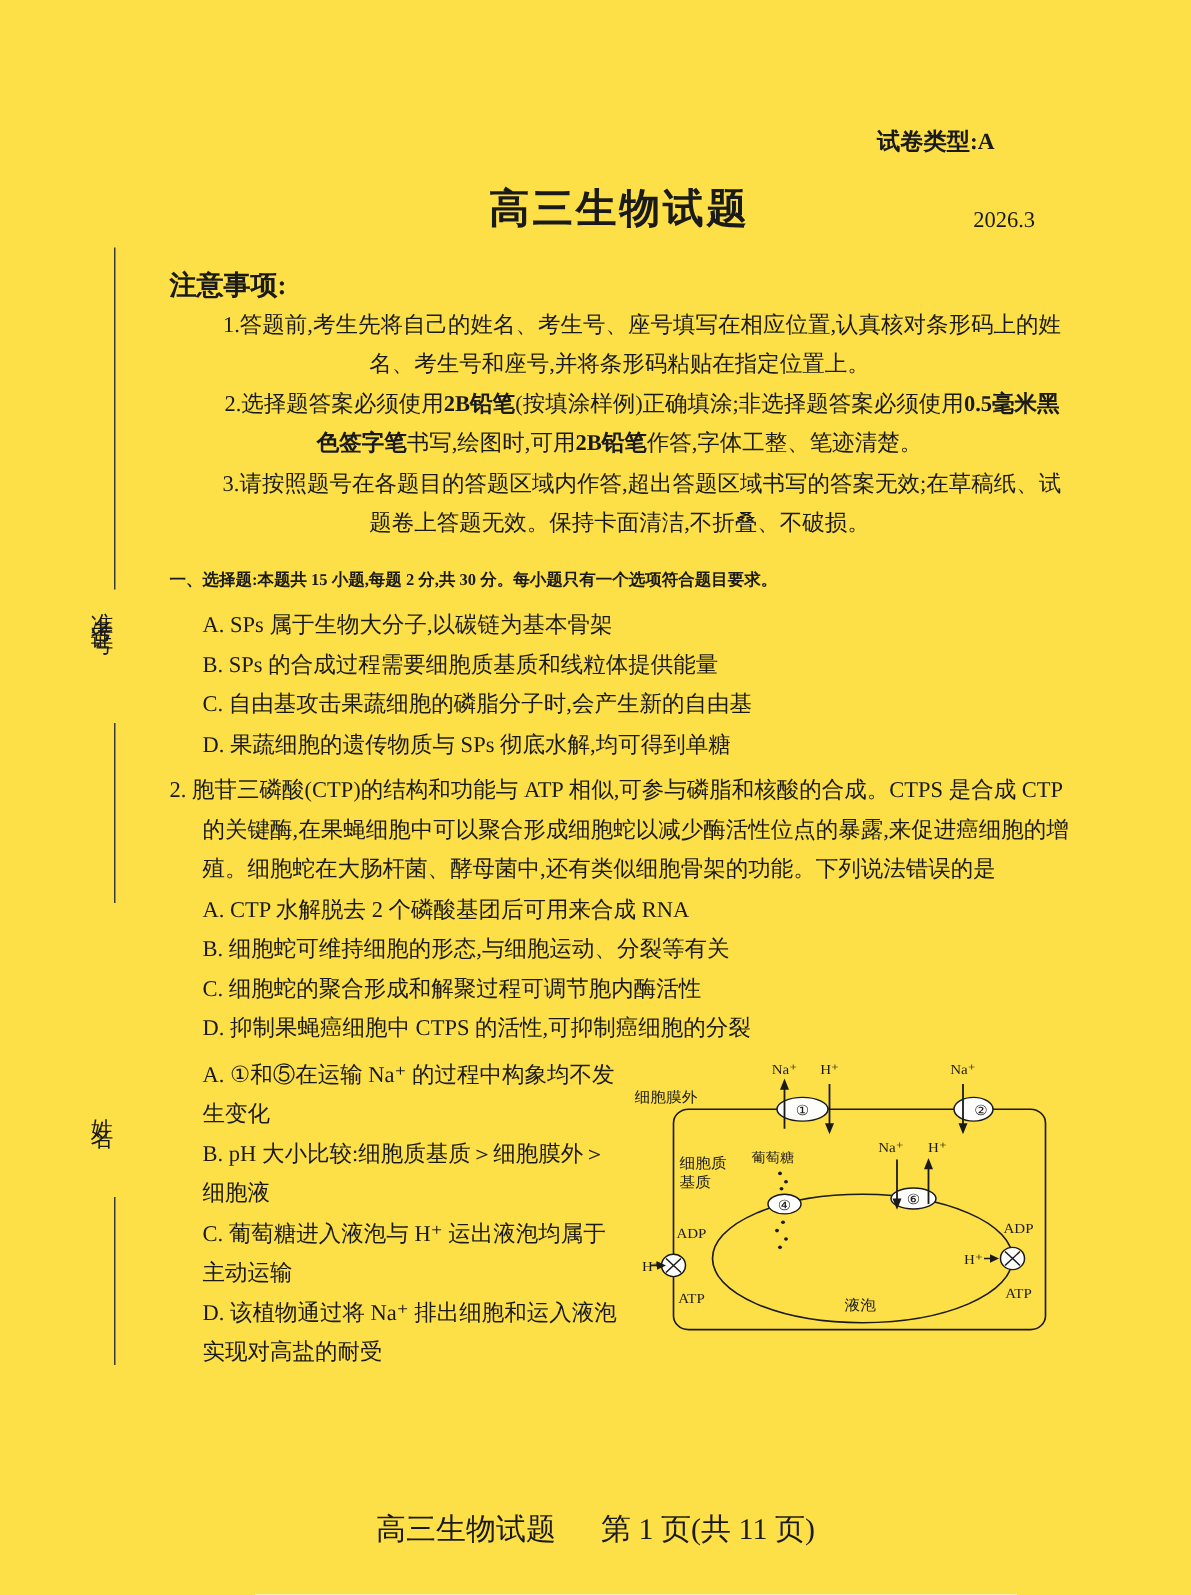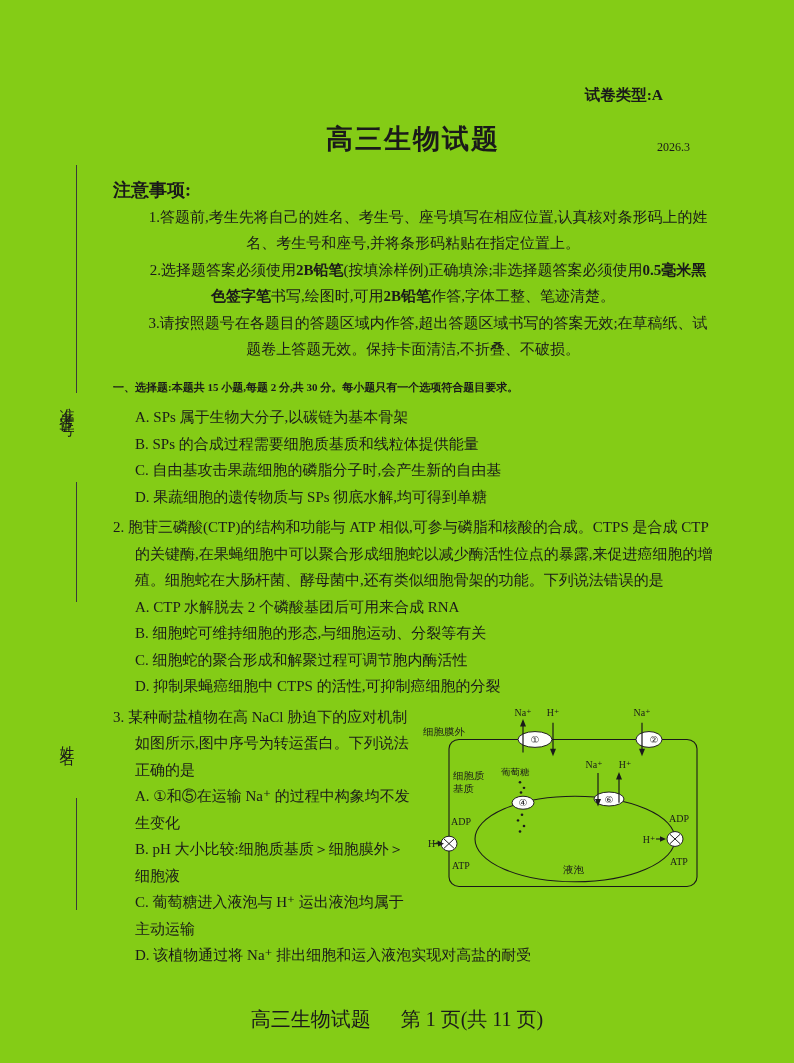--- a/index.html
+++ b/index.html
@@ -1,32 +1,32 @@
 <!DOCTYPE html>
 <html><head>
 <meta charset="utf-8">
 <style>
   * { box-sizing: border-box; }
   html, body { margin: 0; padding: 0; background: #ffffff; }
   .paper {
     position: relative;
     width: 794px; height: 1063px;
-    background: #84cc16;
+    background: #fde047;
     color: #1a1a1a;
     font-family: "Liberation Serif", "DejaVu Serif", serif;
     overflow: hidden;
   }
   .content {
     position: absolute; left: 113px; top: 85px; width: 600px;
     font-size: 15px; line-height: 26.5px;
   }
   .paper-type { text-align: right; padding-right: 50px; font-weight: bold; font-size: 15.5px; height: 20px; line-height: 20px; }
   .title-row { position: relative; text-align: center; margin-top: 14px; height: 40px; }
   .title-row h1 { margin: 0; font-size: 27px; line-height: 40px; font-weight: bold; letter-spacing: 2px; display: inline-block; }
-  .exam-date { position: absolute; right: 23px; bottom: 4px; font-size: 12px; line-height: 16px; }
+  .exam-date { position: absolute; right: 23px; bottom: 4px; font-size: 15px; line-height: 16px; }
   .notice-heading { font-weight: bold; margin-top: 18px; font-size: 18px; }
   .notice p { margin: 0; text-indent: 2em; text-align: center; }
   .section-heading { font-weight: bold; margin-top: 11px; font-size: 11px; white-space: nowrap; }
   .question { margin-top: 4px; }
   .stem, .option { margin: 0; padding-left: 22px; }
   .stem { text-indent: -22px; }
   .q3 { margin-top: 4px; }
   .diagram { float: right; width: 290px; margin: 2px 0 2px 8px; }
   .diagram svg { display: block; }
   .footer { position: absolute; left: 0; bottom: 30px; width: 100%; text-align: center; font-size: 20px; }
@@ -160,21 +160,20 @@
             <text x="226" y="147">H⁺</text>
             <text x="256" y="125">ADP</text>
             <text x="256" y="171">ATP</text>
             <text x="112" y="40">①</text>
             <text x="231" y="40">②</text>
             <text x="100" y="108">④</text>
             <text x="186" y="104">⑥</text>
           </g>
         </svg>
       </div>
-      <p class="stem">3. 某种耐盐植物在高 NaCl 胁迫下的应对机制如图所示,图中序号为转运蛋白。下列说法正确的是</p>
       <p class="option">A. ①和⑤在运输 Na⁺ 的过程中构象均不发生变化</p>
       <p class="option">B. pH 大小比较:细胞质基质＞细胞膜外＞细胞液</p>
       <p class="option">C. 葡萄糖进入液泡与 H⁺ 运出液泡均属于主动运输</p>
       <p class="option">D. 该植物通过将 Na⁺ 排出细胞和运入液泡实现对高盐的耐受</p>
     </div>
 
   </div>
 
   <div class="footer">
     <span>高三生物试题</span><span class="fgap">第 1 页(共 11 页)</span>

